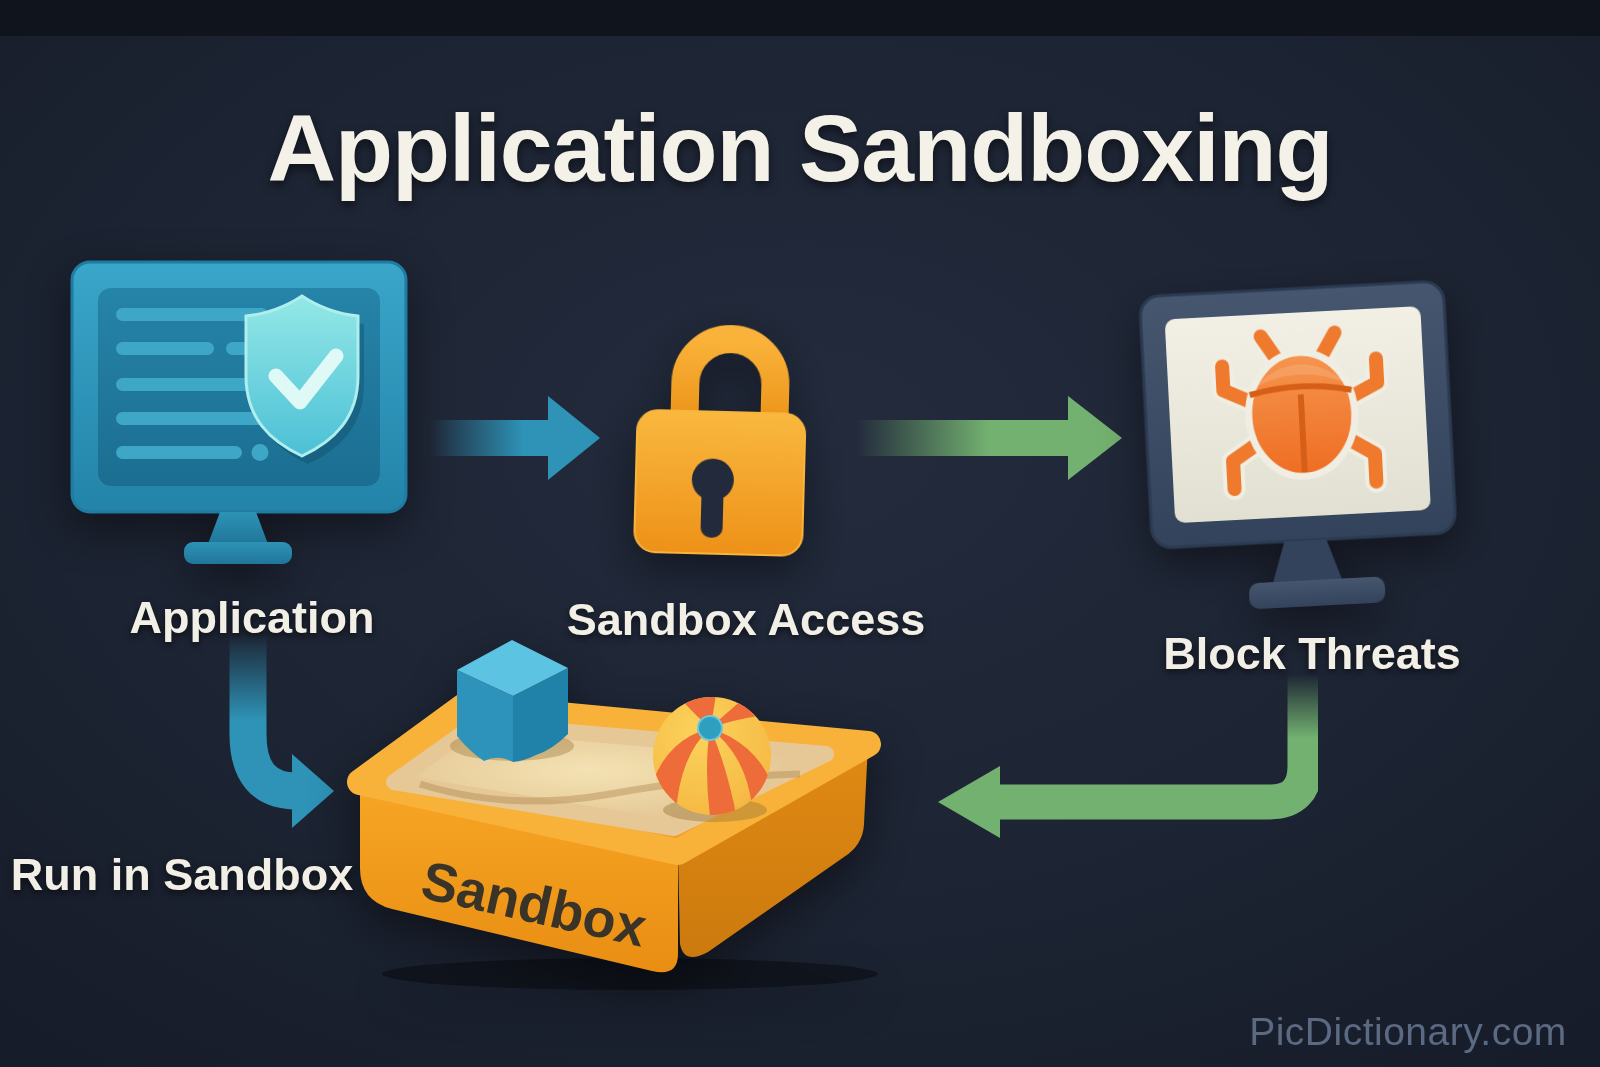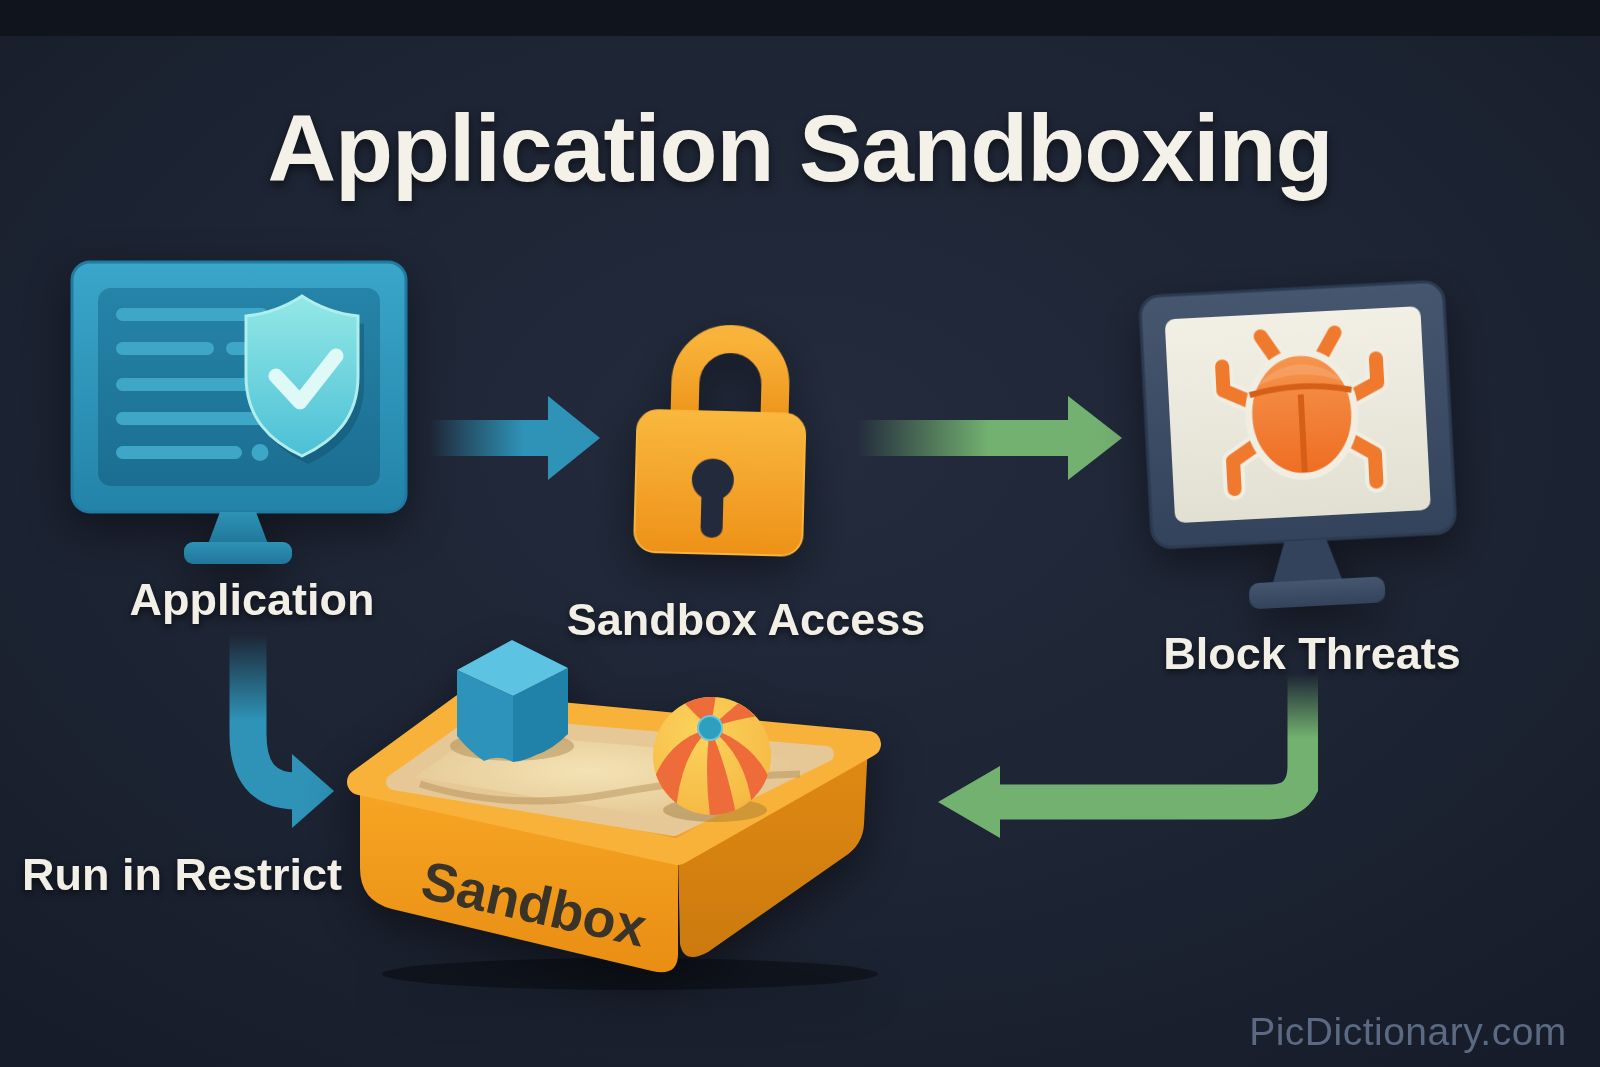--- a/index.html
+++ b/index.html
@@ -69,21 +69,21 @@
         <circle cx="190" cy="192.5" r="8.5"></circle>
     </g>
     <g>
       <path d="M238,44 c18,12 36,18 56,20 l0,60 c0,42 -24,65 -56,80 c-32,-15 -56,-38 -56,-80 l0,-60 c20,-2 38,-8 56,-20 z" fill="rgba(15,70,95,.35)"></path>
       <path d="M232,36 c18,12 36,18 56,20 l0,60 c0,42 -24,65 -56,80 c-32,-15 -56,-38 -56,-80 l0,-60 c20,-2 38,-8 56,-20 z" fill="url(#g_shield)" stroke="#aeeeec" stroke-width="3"></path>
       <path d="M206,116 L230,142 L266,96" fill="none" stroke="#def9f6" stroke-width="15" stroke-linecap="round" stroke-linejoin="round"></path>
     </g>
     <path d="M150,252 L186,252 L198,284 L138,284 Z" fill="url(#g_stand1)"></path>
     <rect x="114" y="282" width="108" height="22" rx="9" fill="url(#g_stand1)"></rect>
   </svg>
-  <div class="label" style="left:252px;top:538px;">Application</div>
+  <div class="label" style="left:252px;top:556px;">Application</div>
 
   <svg class="arrow-svg" style="left:430px;top:352px;" width="180" height="100" viewBox="0 0 180 100">
     <defs>
       <linearGradient id="g_abl" x1="0" y1="0" x2="1" y2="0">
         <stop offset="0" stop-color="#2e93b7" stop-opacity="0"></stop>
         <stop offset="0.55" stop-color="#2e93b7"></stop>
       </linearGradient>
     </defs>
     <path d="M0,32 H118 V8 L170,50 L118,92 V68 H0 Z" fill="url(#g_abl)"></path>
   </svg>
@@ -238,18 +238,18 @@
         <path d="M380,104 Q362,88 350,74 L386,70 Q384,86 380,104 Z"></path>
         <path d="M380,104 Q400,86 412,76 L428,92 Q402,96 380,104 Z"></path>
       </g>
       <circle cx="380" cy="104" r="12" fill="#2f9fc0" stroke="#6cc7db" stroke-width="2"></circle>
     </g>
 
     <text x="200" y="298" transform="rotate(12.5 200 298)" text-anchor="middle" font-family="Liberation Sans, sans-serif" font-size="54" font-weight="bold" fill="#3a3328">Sandbox</text>
   </svg>
 
   <div class="label-multiline" style="left:182px;top:812px;">
-    <span>Run in Restrict</span><br>
+    <span>Run in Sandbox</span><br>
   </div>
 
   <div class="watermark" style="left:1408px;top:974px;">PicDictionary.com</div>
 
 </div>
 
 </body></html>

